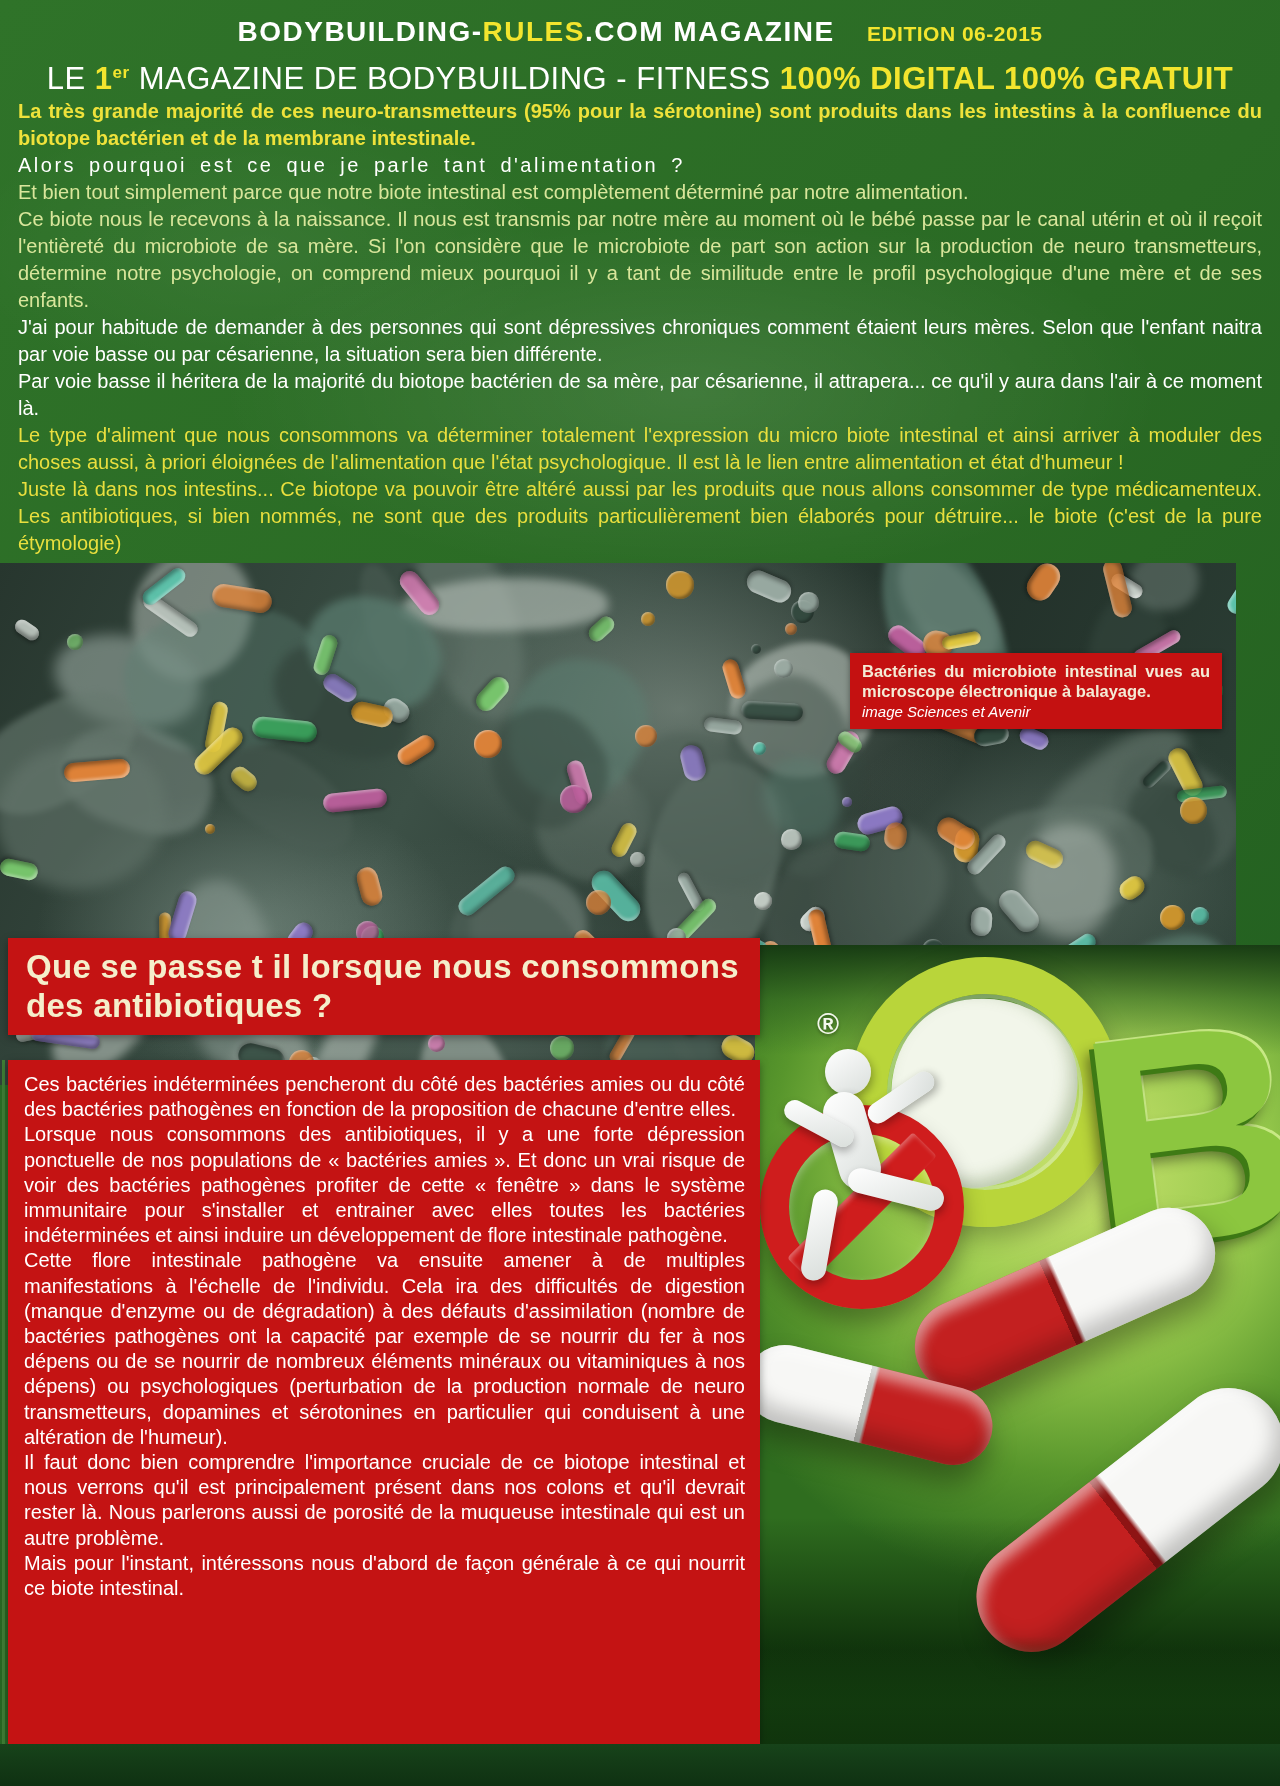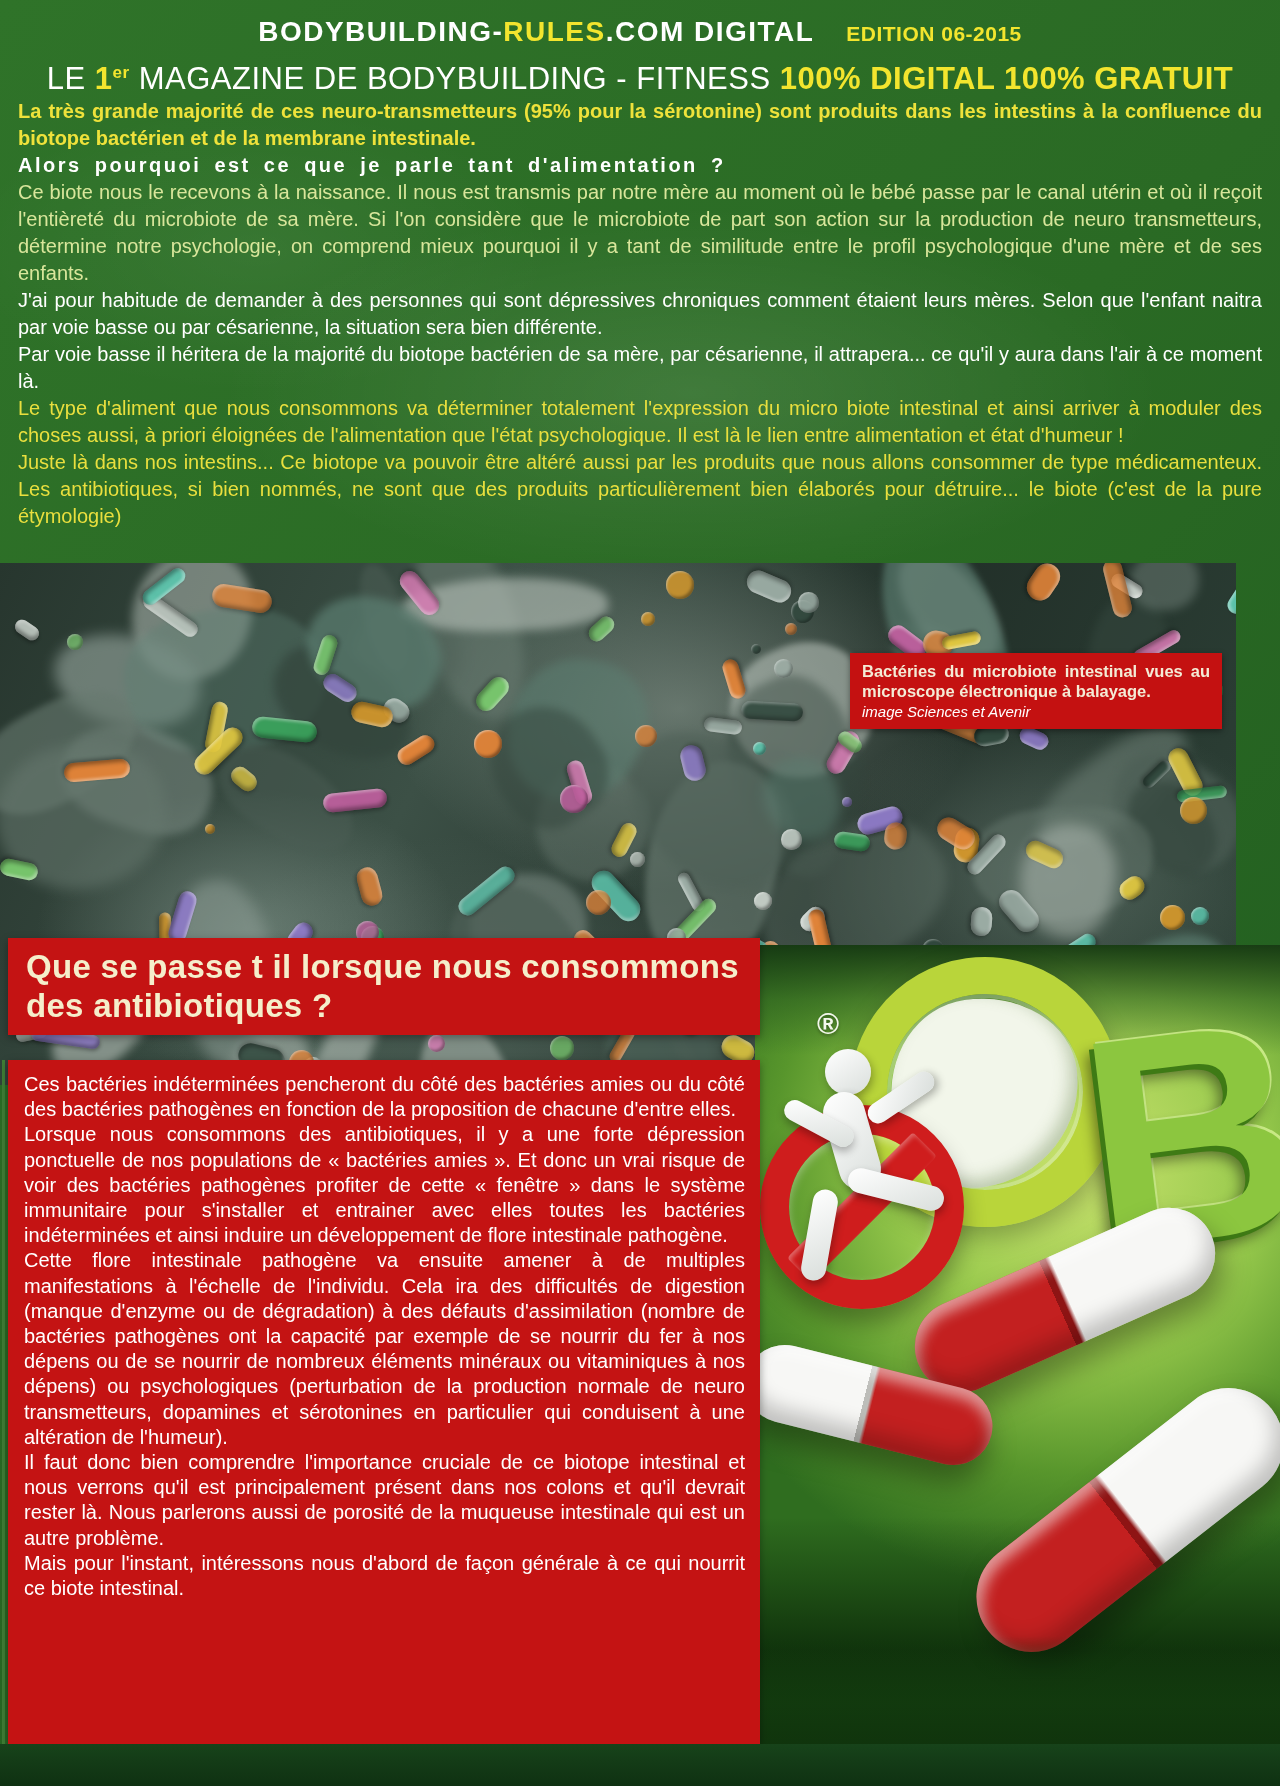--- a/index.html
+++ b/index.html
@@ -16,21 +16,21 @@
   .m1 .yl{color:#f3e52e;}
   .m1 .edition{font-size:21px;font-weight:600;color:#f3e52e;letter-spacing:.5px;margin-left:23px;}
   .m2{font-size:31px;color:#fff;margin-top:13px;white-space:nowrap;letter-spacing:.5px;}
   .m2 .yl{color:#f3e52e;font-weight:700;}
   .m2 sup{font-size:.55em;font-weight:700;}
 
   
   .intro{position:absolute;left:18px;right:18px;top:98px;z-index:2;}
   .intro p{margin:0;text-align:justify;font-size:20px;line-height:27px;}
   .intro p.yellow-bold{color:#efe23b;font-weight:700;}
-  .intro p.white-bold-spaced{color:#fff;font-weight:700;letter-spacing:2.5px;word-spacing:5px;}
+  .intro p.white-bold-spaced{color:#fff;font-weight:400;letter-spacing:2.5px;word-spacing:5px;}
   .intro p.pale{color:#d9e69b;}
   .intro p.white{color:#fff;}
   .intro p.yellow{color:#e9df3e;}
 
   
   .photo{position:absolute;left:0;top:563px;width:1236px;height:522px;overflow:hidden;z-index:1;
     background:
       radial-gradient(ellipse 300px 200px at 20% 70%, rgba(140,160,150,.55), transparent 70%),
       radial-gradient(ellipse 420px 260px at 55% 28%, rgba(172,186,176,.45), transparent 70%),
       radial-gradient(ellipse 350px 240px at 85% 60%, rgba(120,140,130,.5), transparent 70%),
@@ -98,31 +98,32 @@
     letter-spacing:.5px;color:#fff;white-space:nowrap;text-shadow:0 2px 4px rgba(0,0,0,.4);}
   .footer .yl{color:#f3e52e;}
 </style>
 </head>
 <body>
 
 <div class="page">
 
   <header class="masthead">
     <div class="m1">
-      <span>BODYBUILDING-</span><span class="yl">RULES</span><span>.COM DIGITAL</span>
+      <span>BODYBUILDING-</span><span class="yl">RULES</span><span>.COM MAGAZINE</span>
       <span class="edition">EDITION 06-2015</span>
     </div>
     <div class="m2">
       <span>LE </span><span class="yl"><span>1</span><sup>er</sup></span><span> MAGAZINE DE BODYBUILDING - FITNESS </span><span class="yl">100% DIGITAL 100% GRATUIT</span>
     </div>
   </header>
 
   <section class="intro" id="intro-block">
       <p class="yellow-bold">La très grande majorité de ces neuro-transmetteurs (95% pour la sérotonine) sont produits dans les intestins à la confluence du biotope bactérien et de la membrane intestinale.</p>
       <p class="white-bold-spaced">Alors pourquoi est ce que je parle tant d'alimentation ?</p>
+      <p class="pale">Et bien tout simplement parce que notre biote intestinal est complètement déterminé par notre alimentation.</p>
       <p class="pale">Ce biote nous le recevons à la naissance. Il nous est transmis par notre mère au moment où le bébé passe par le canal utérin et où il reçoit l'entièreté du microbiote de sa mère. Si l'on considère que le microbiote de part son action sur la production de neuro transmetteurs, détermine notre psychologie, on comprend mieux pourquoi il y a tant de similitude entre le profil psychologique d'une mère et de ses enfants.</p>
       <p class="white">J'ai pour habitude de demander à des personnes qui sont dépressives chroniques comment étaient leurs mères. Selon que l'enfant naitra par voie basse ou par césarienne, la situation sera bien différente.</p>
       <p class="white">Par voie basse il héritera de la majorité du biotope bactérien de sa mère, par césarienne, il attrapera... ce qu'il y aura dans l'air à ce moment là.</p>
       <p class="yellow">Le type d'aliment que nous consommons va déterminer totalement l'expression du micro biote intestinal et ainsi arriver à moduler des choses aussi, à priori éloignées de l'alimentation que l'état psychologique. Il est là le lien entre alimentation et état d'humeur !</p>
       <p class="yellow">Juste là dans nos intestins... Ce biotope va pouvoir être altéré aussi par les produits que nous allons consommer de type médicamenteux. Les antibiotiques, si bien nommés, ne sont que des produits particulièrement bien élaborés pour détruire... le biote (c'est de la pure étymologie)</p>
     </section>
 
   <div class="photo">
     <div id="bacteria-layer">
         <div style="position: absolute; left: 754px; top: 182px; width: 70px; height: 136px; background: rgb(51, 69, 60); opacity: 0.49; border-radius: 55.6872% 40.8783% 43.6745% 49.42%; transform: rotate(336deg); filter: blur(4px);"></div>

